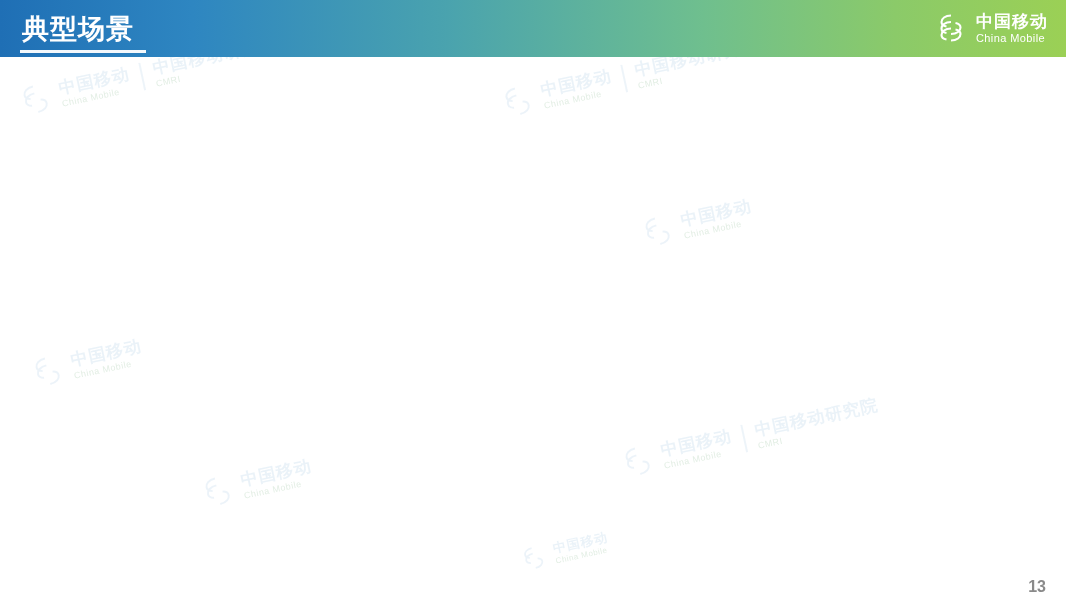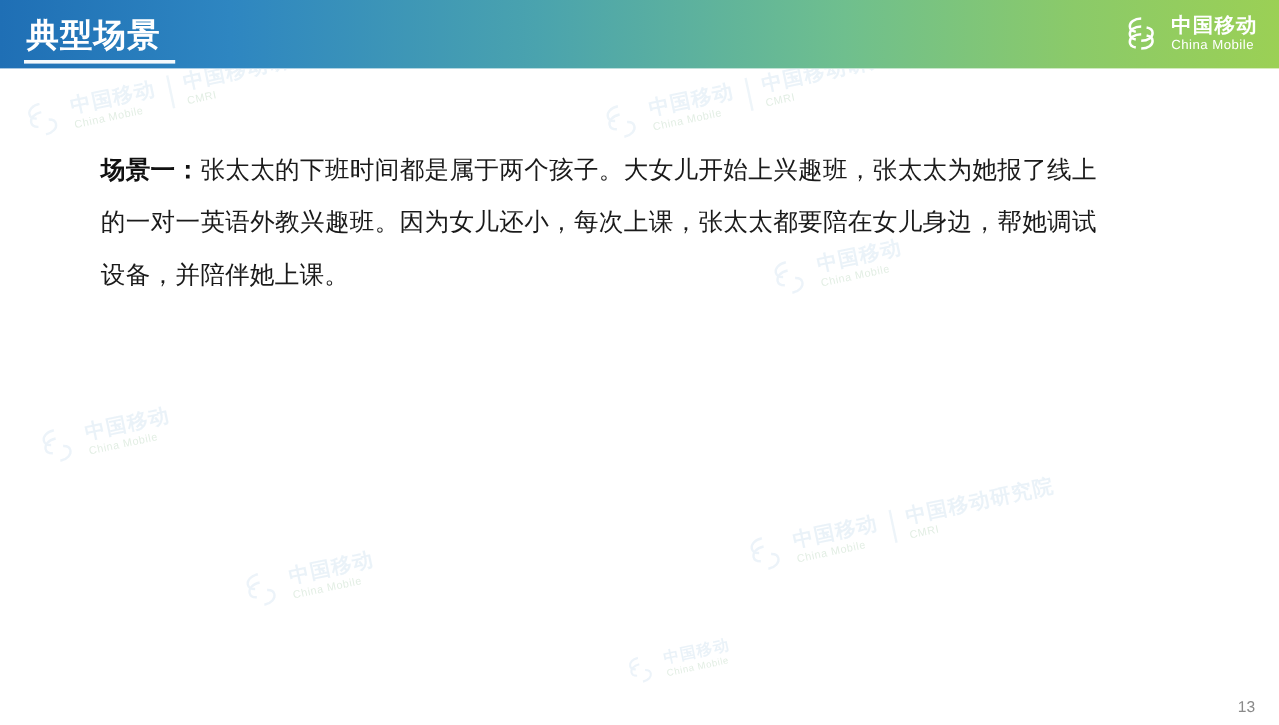--- a/index.html
+++ b/index.html
@@ -156,22 +156,22 @@
   .para .lead {
     font-weight: bold;
     color: #111111;
   }
 
   
   .page-number {
     position: absolute;
     right: 20px;
     bottom: 8px;
-    font-size: 13px;
-    font-weight: normal;
+    font-size: 16px;
+    font-weight: bold;
     color: #8a8a8a;
   }
 </style>
 </head>
 <body>
 
 <div class="slide">
 
   <div class="header-bar">
     <div class="header-title">典型场景</div>
@@ -321,18 +321,17 @@
       </span>
       <span class="wm-t">
         <span class="wm-cn">中国移动</span>
         <span class="wm-en">China Mobile</span>
       </span>
     </div>
 
   </div>
 
   <div class="content">
-    <p class="para"><span class="lead">场景一：</span><span>张太太的下班时间都是属于两个孩子。大女儿开始上兴趣班，张太太为她报了线上的一对一英语外教兴趣班。因为女儿还小，每次上课，张太太都要陪在女儿身边，帮她调试设备，并陪伴她上课。</span></p>
   </div>
 
   <div class="page-number">13</div>
 
 </div>
 
 </body></html>

